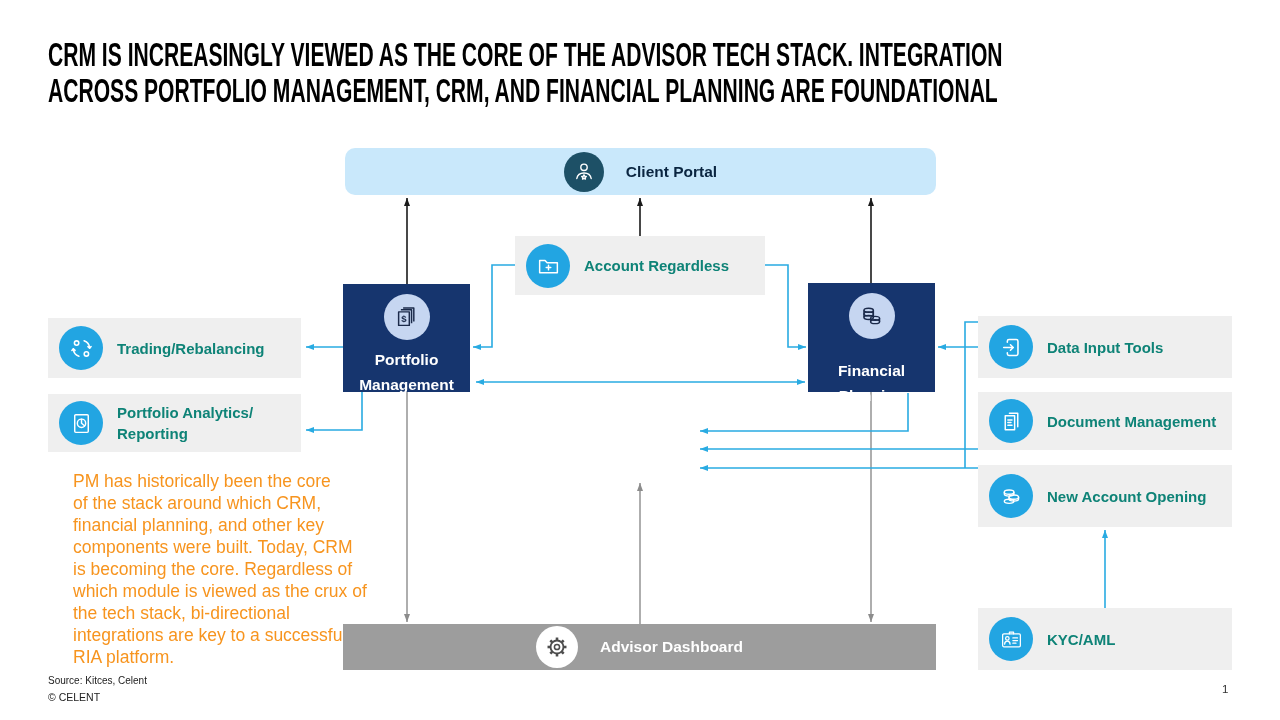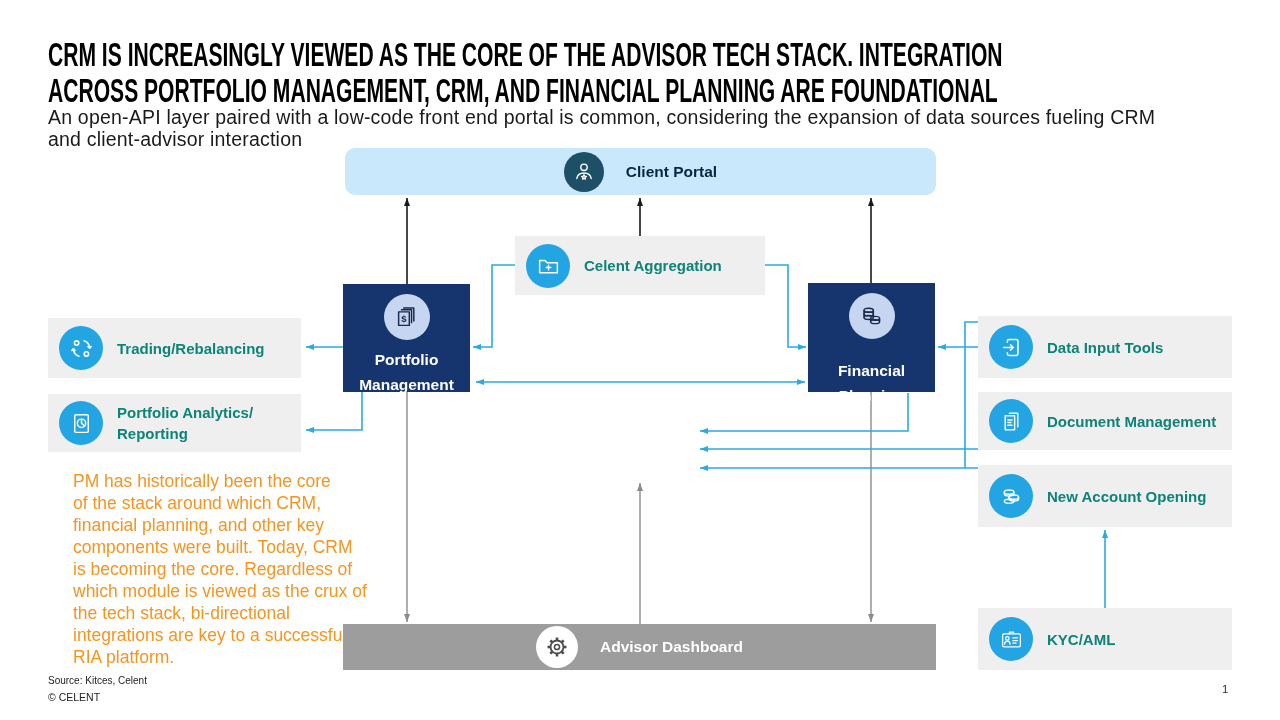--- a/index.html
+++ b/index.html
@@ -36,22 +36,20 @@
 </style>
 </head>
 <body>
 
 <div id="slide">
 
   <div class="title-wrap">
     <div class="title">CRM IS INCREASINGLY VIEWED AS THE CORE OF THE ADVISOR TECH STACK. INTEGRATION
 ACROSS PORTFOLIO MANAGEMENT, CRM, AND FINANCIAL PLANNING ARE FOUNDATIONAL</div>
   </div>
-  <div class="subtitle">An open-API layer paired with a low-code front end portal is common, considering the expansion of data sources fueling CRM
-and client-advisor interaction</div>
 
   <div class="note">PM has historically been the core
 of the stack around which CRM,
 financial planning, and other key
 components were built. Today, CRM
 is becoming the core. Regardless of
 which module is viewed as the crux of
 the tech stack, bi-directional
 integrations are key to a successful
 RIA platform.</div>
@@ -111,21 +109,21 @@
     <span class="lbl">Client Portal</span>
   </div>
 
   <div class="node graybox" style="left:515px;top:236px;width:250px;height:59px;">
     <span class="circ blue">
       <svg width="25" height="25" viewBox="0 0 24 24" fill="none" stroke="#fff" stroke-width="1.4" stroke-linecap="round" stroke-linejoin="round">
         <path d="M3.5,7.2 H8.7 L10.7,9.4 H20.5 V19 H3.5 Z"></path>
         <path d="M12,11.8 V16.2 M9.8,14 H14.2"></path>
       </svg>
     </span>
-    <span class="lbl">Celent Aggregation</span>
+    <span class="lbl">Account Regardless</span>
   </div>
 
   <div class="node navy" style="left:343px;top:284px;width:127px;height:108px;">
     <span class="circ peri">
       <svg width="27" height="27" viewBox="0 0 24 24" fill="none" stroke="#1B2A4A" stroke-width="1.3" stroke-linejoin="round">
         <path d="M9,3.5 H18.5 V15.5"></path>
         <path d="M7,5.2 H16.5 V17"></path>
         <rect x="5" y="7" width="9.5" height="12"></rect>
         <text x="9.75" y="16" font-size="8.5" font-weight="bold" fill="#1B2A4A" stroke="none" text-anchor="middle" font-family="Liberation Sans, sans-serif">$</text>
       </svg>

